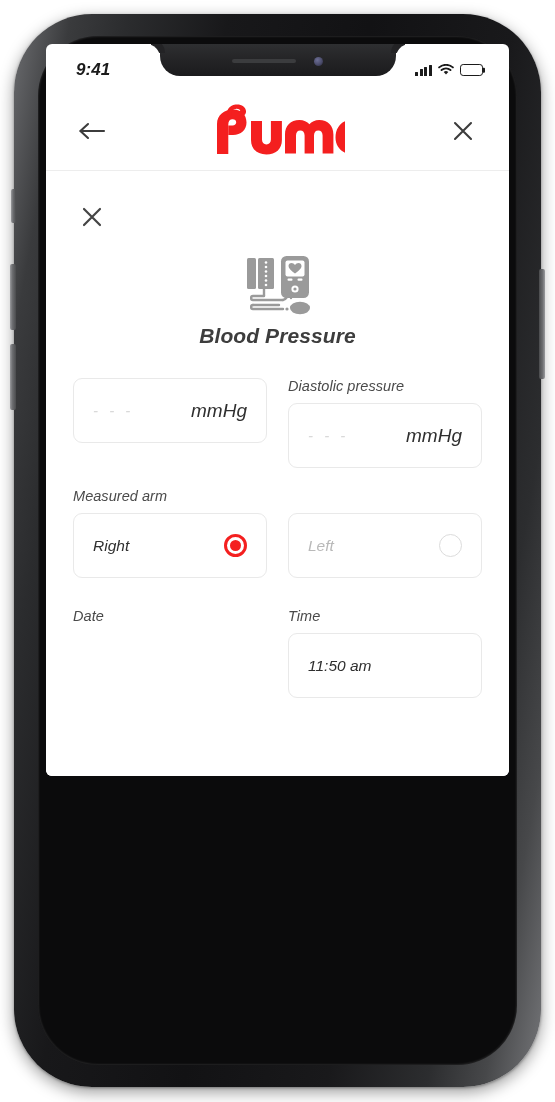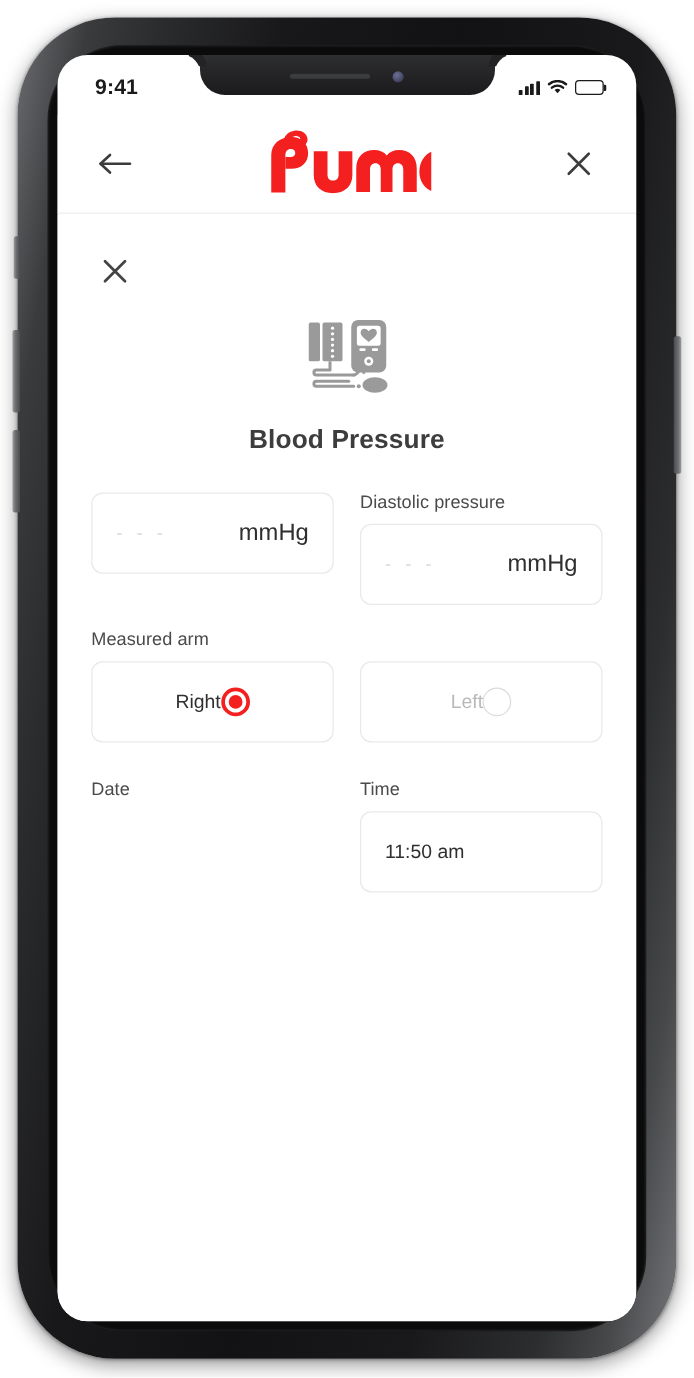--- a/index.html
+++ b/index.html
@@ -49,24 +49,25 @@
   #btn-vol-up  { left: -4px; top: 250px;  width: 6px; height: 66px; }
   #btn-vol-dn  { left: -4px; top: 330px;  width: 6px; height: 66px; }
   #btn-power   { right: -4px; top: 255px; width: 6px; height: 110px; }
 
   
   #screen {
     position: absolute;
     left: 32px;
     top: 30px;
     width: 463px;
-    height: 1013px;
-    border-radius: 24px;
+    height: 732px;
+    border-radius: 6px;
     background: #ffffff;
     overflow: hidden;
+    font-style: italic;
   }
 
   
   #notch {
     position: absolute;
     left: 50%;
     transform: translateX(-50%);
     top: 0;
     width: 236px;
     height: 32px;
@@ -208,21 +209,21 @@
   #icon-block {
     display: flex;
     justify-content: center;
     margin-top: 18px;
   }
   #page-title {
     text-align: center;
     font-size: 21px;
     font-weight: bold;
     color: #3d3d3d;
-    margin-top: 16px;
+    margin-top: 0;
     letter-spacing: 0.1px;
   }
 
   .field-grid {
     display: flex;
     gap: 21px;
     margin-top: 30px;
   }
   .field-col { flex: 1; min-width: 0; }
   .field-label {
@@ -250,21 +251,21 @@
     color: #d9d9d9;
     letter-spacing: 3.5px;
     font-size: 15px;
   }
   .field-unit {
     margin-left: auto;
     font-size: 19px;
     color: #2f2f2f;
     font-weight: normal;
   }
-  .field-box.radio-option { justify-content: center; }
+  .field-box.radio-option { justify-content: space-between; }
   .radio-label { font-size: 15.5px; color: #2f2f2f; }
   .radio-label.muted { color: #b9b9b9; }
   .radio-mark {
     width: 23px; height: 23px;
     border-radius: 50%;
     box-sizing: border-box;
     flex: 0 0 auto;
   }
   .radio-mark.selected {
     border: 3px solid #f41f1f;

